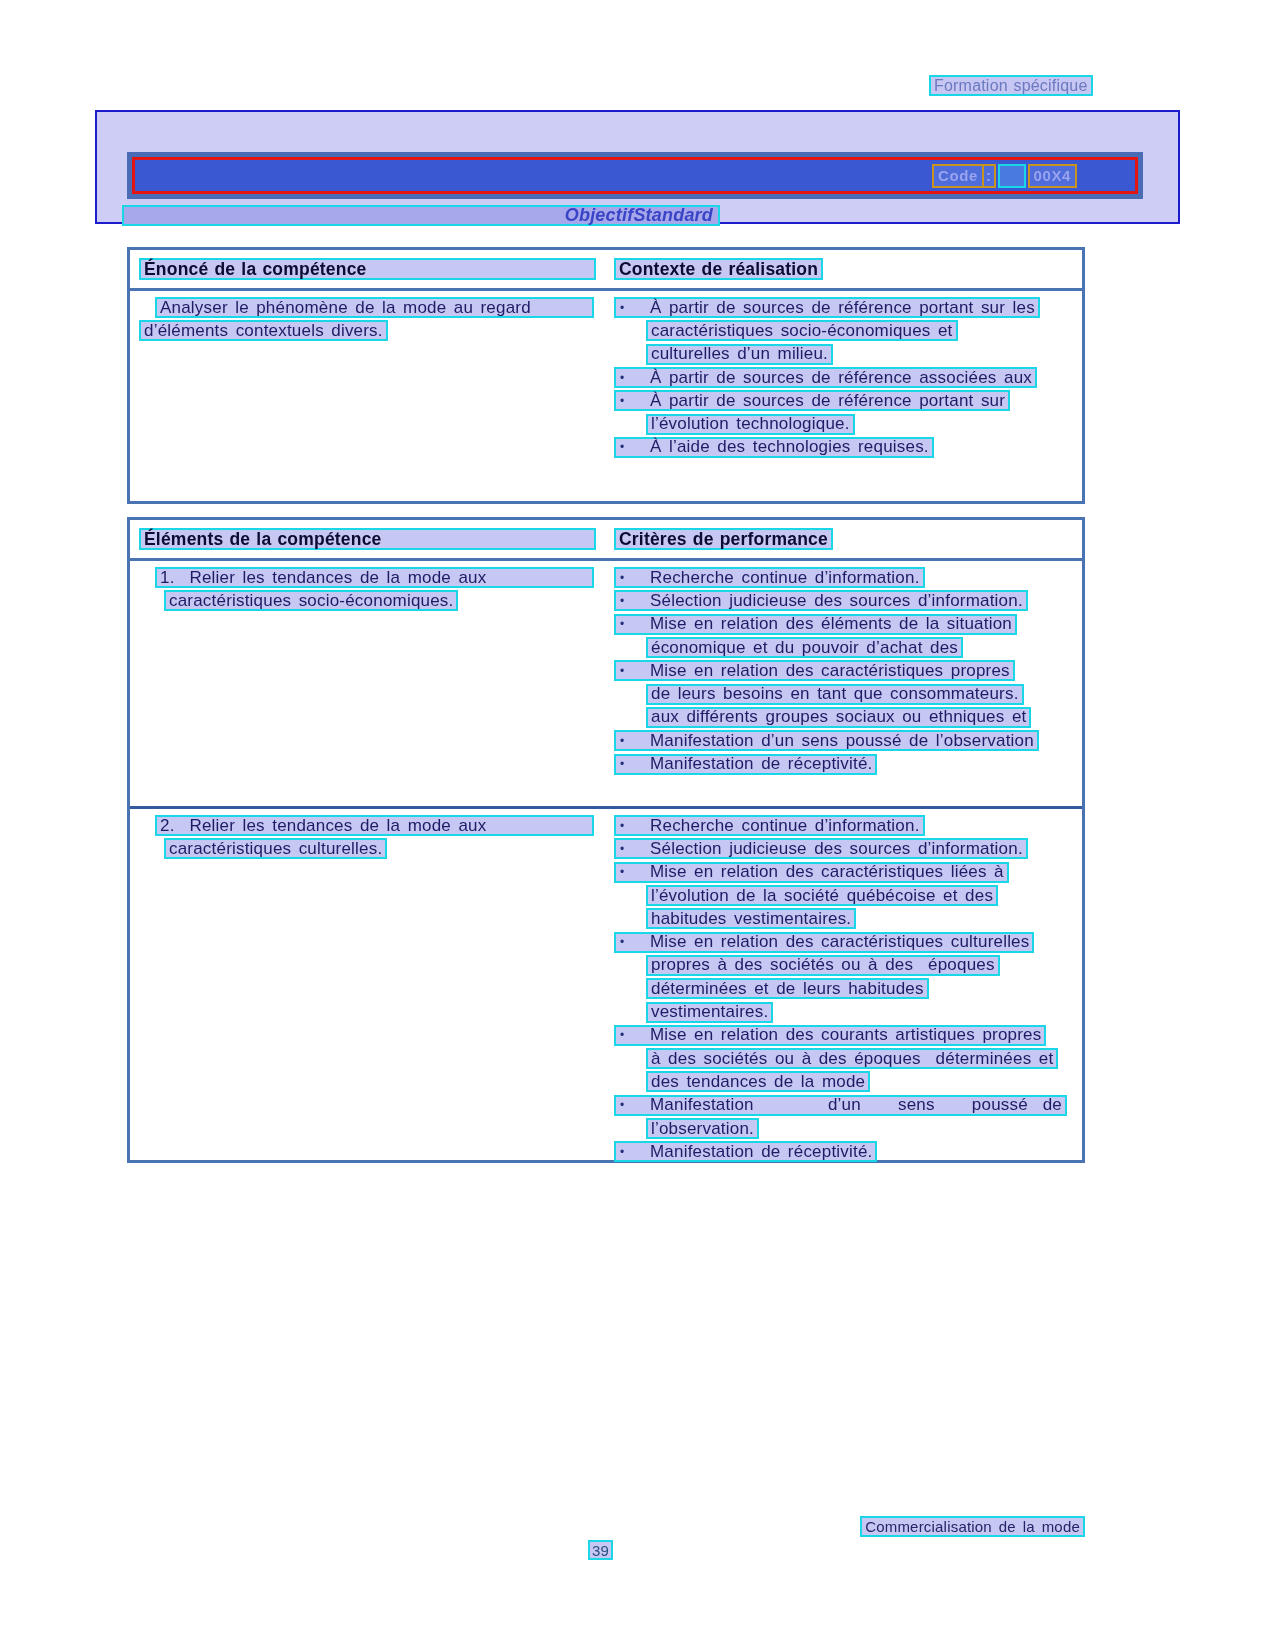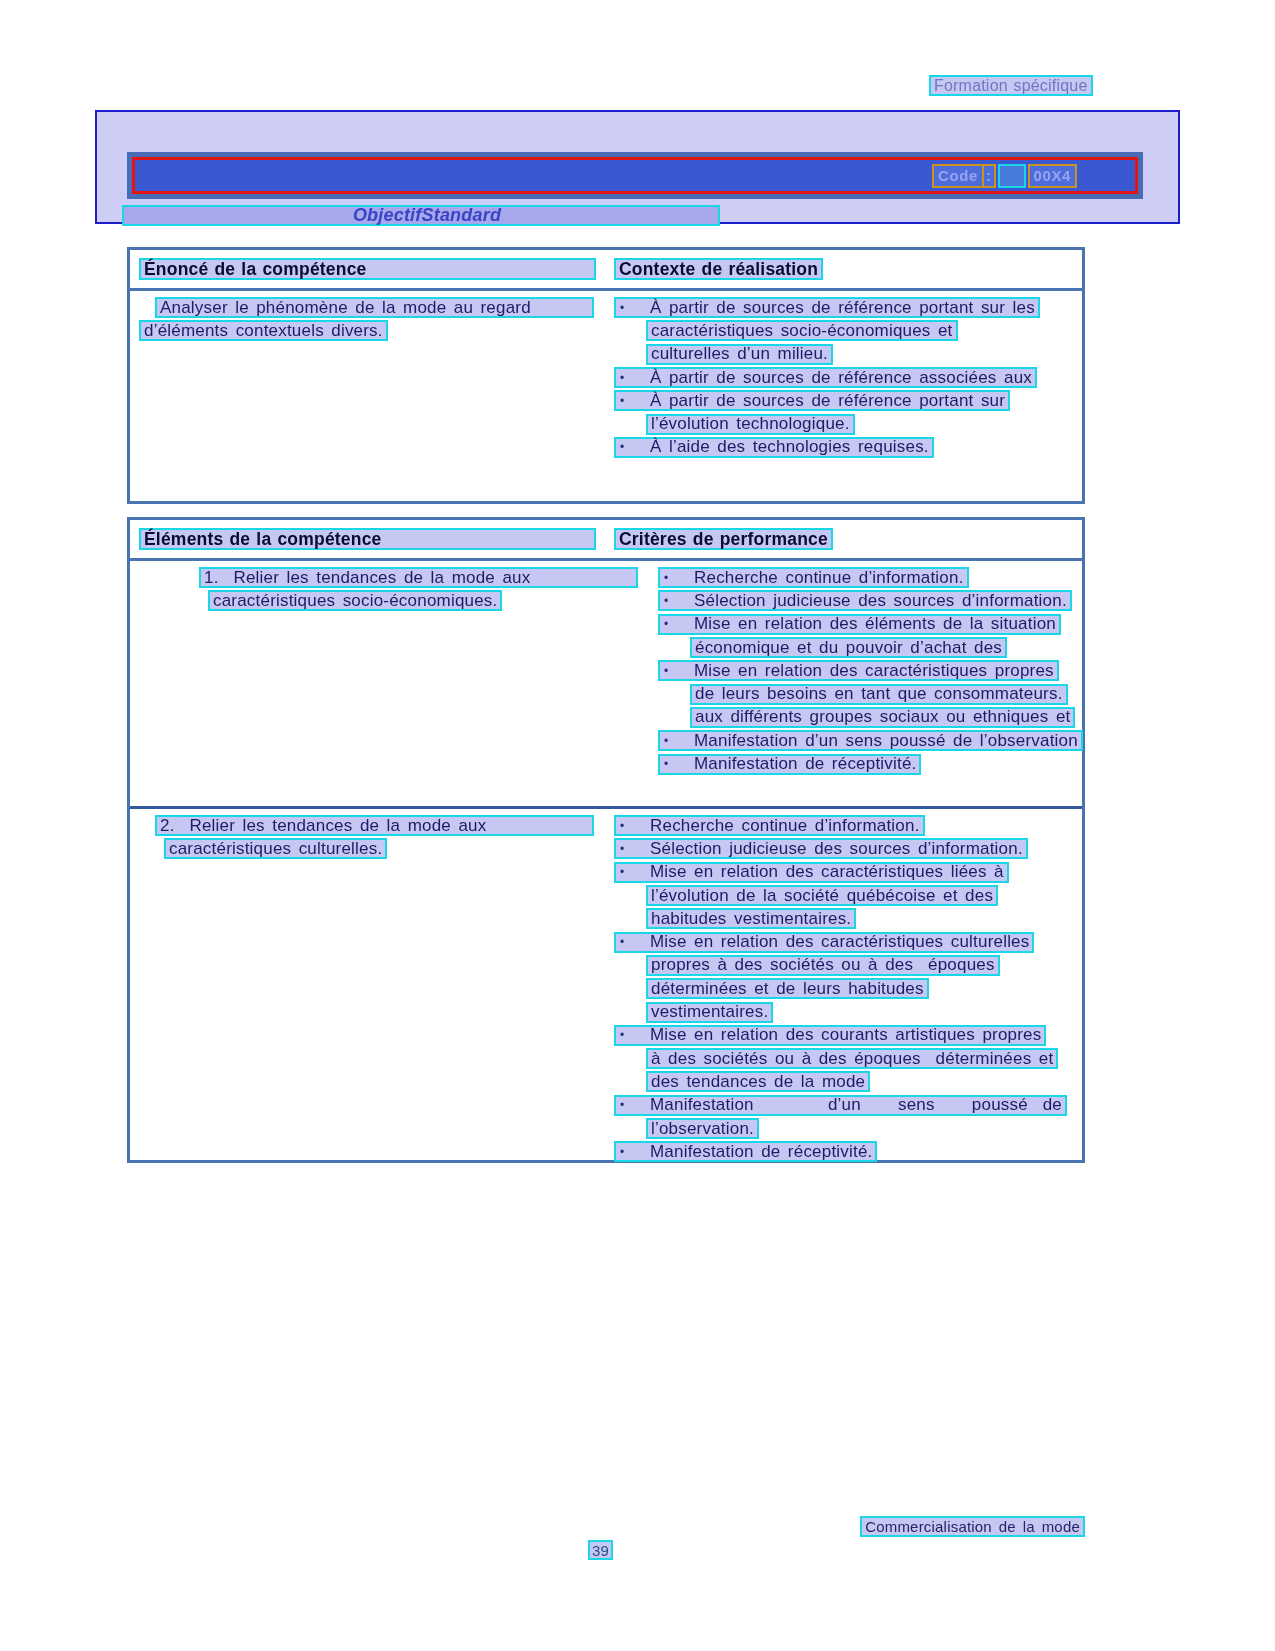--- a/index.html
+++ b/index.html
@@ -27,21 +27,21 @@
     position:absolute;left:5px;top:5px;right:5px;bottom:5px;
     background:#3a58d2;border:3px solid #e21414;box-sizing:border-box;
     display:flex;align-items:center;justify-content:flex-end;padding-right:58px;
     color:#9aa3ee;font-size:15px;font-weight:bold;letter-spacing:.6px;text-align:center;
   }
   .codebox{border:2px solid #c9931f;background:rgba(150,180,245,.22);padding:0 4px;height:20px;display:inline-flex;align-items:center;}
   .sepbox{border:2px solid #19d7e6;background:rgba(110,205,255,.30);width:24px;height:20px;display:inline-flex;align-items:center;justify-content:center;margin:0 2px;}
   .objbar{
     position:absolute;left:25px;top:93px;width:598px;height:21px;
     background:#a7a7eb;border:2px solid #19d7e6;box-sizing:border-box;
-    display:flex;justify-content:center;align-items:center;
+    display:flex;justify-content:flex-end;align-items:center;
     padding:0 5px 0 17px;font-weight:bold;font-style:italic;
     color:#3a44c6;font-size:18px;letter-spacing:.2px;word-spacing:1px;
   }
   .fsp{
     position:absolute;left:929px;top:75px;height:25px;font-size:16px;
     color:#6b79c0;letter-spacing:.2px;word-spacing:1px;
   }
   
   .tbl{
     position:absolute;left:127px;width:958px;background:#fff;
@@ -134,21 +134,21 @@
 
 <div class="tbl" style="top:517px;height:646px;">
   <div class="thead">
     <div class="lcol">
       <span class="hl" style="width:457px;">Éléments de la compétence</span>
     </div>
     <div class="rcol">
       <span class="hl">Critères de performance</span>
     </div>
   </div>
-  <div class="tbody rowdiv" style="height:240px;padding-left:44px;">
+  <div class="tbody rowdiv" style="height:240px;">
     <div class="lcol">
         <div class="tline">
           <span class="hl full"><span>1.  Relier les tendances de la mode aux</span></span>
         </div>
         <div class="tline ind">
           <span class="hl"><span>caractéristiques socio-économiques.</span></span>
         </div>
       </div>
     <div class="rcol">
         <div class="tline">

